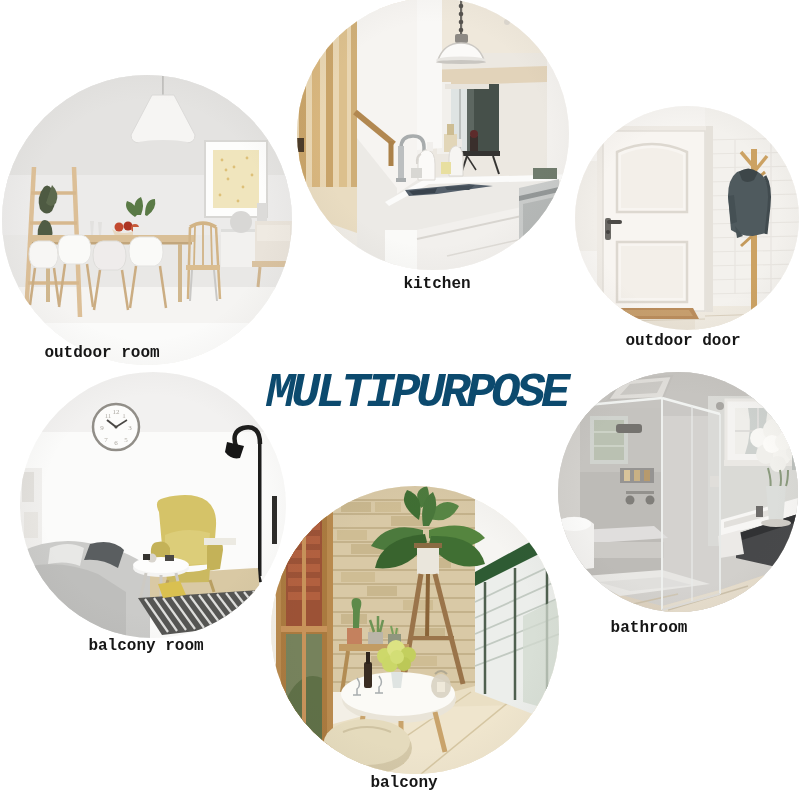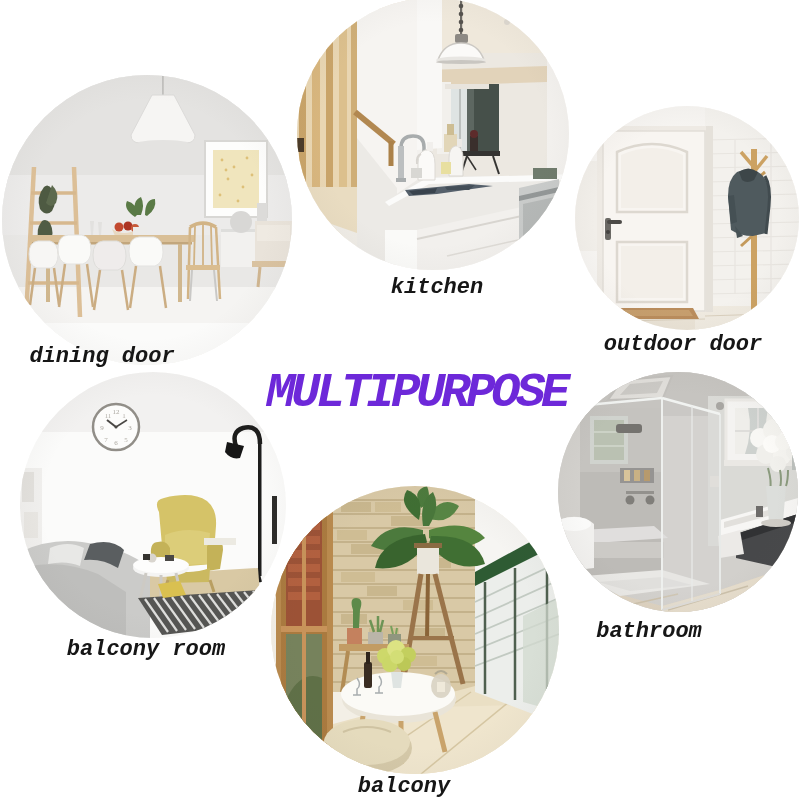--- a/index.html
+++ b/index.html
@@ -1,18 +1,18 @@
 <!DOCTYPE html>
 <html><head><meta charset="utf-8">
 <style>
 html,body{margin:0;padding:0;width:800px;height:800px;background:#ffffff;overflow:hidden}
 body{font-family:"Liberation Sans",sans-serif;position:relative}
 .circle{position:absolute;border-radius:50%;overflow:hidden}
 .circle::after{content:"";position:absolute;left:0;top:0;right:0;bottom:0;border-radius:50%;background:radial-gradient(circle, rgba(255,255,255,0) 58%, rgba(95,90,84,0.09) 100%)}
-.label{position:absolute;font-family:"Liberation Mono",monospace;font-weight:bold;font-style:italic;font-size:22px;color:#161616;white-space:nowrap;transform:translateX(-50%)}
+.label{position:absolute;font-family:"Liberation Mono",monospace;font-weight:bold;font-size:16px;color:#161616;white-space:nowrap;transform:translateX(-50%)}
 svg{display:block}
 </style></head>
 <body>
 
 <div class="circle" style="left:2px;top:75px;width:290px;height:290px;background:#ededeb">
 <svg width="290" height="290" viewBox="0 0 290 290">
 
 <g>
         <rect x="0" y="0" width="290" height="215" fill="#e9e8e6"></rect>
 <rect x="0" y="0" width="290" height="110" fill="#e4e3e1"></rect>
@@ -695,23 +695,23 @@
 <polygon points="208,114 228,114 225,150 211,150" fill="#dcdedb"></polygon>
 <ellipse cx="218" cy="151" rx="15" ry="4" fill="#cfccc6"></ellipse>
       </g>
 
 <g>
         <polygon points="234,16 240,14 240,98 234,98" fill="#bcc0bd"></polygon>
       </g>
 </svg>
 </div>
 
-<div style="position:absolute;left:266px;top:365px;font-family:'Liberation Mono',monospace;font-weight:bold;font-style:italic;font-size:49px;color:#6d28d9;white-space:nowrap;letter-spacing:-4.4px">MULTIPURPOSE</div>
-
-<div class="label" style="left:102px;top:344px">dining door</div>
+<div style="position:absolute;left:266px;top:365px;font-family:'Liberation Mono',monospace;font-weight:bold;font-style:italic;font-size:49px;color:#0c4a6e;white-space:nowrap;letter-spacing:-4.4px">MULTIPURPOSE</div>
+
+<div class="label" style="left:102px;top:344px">outdoor room</div>
 
 <div class="label" style="left:437px;top:275px">kitchen</div>
 
 <div class="label" style="left:683px;top:332px">outdoor door</div>
 
 <div class="label" style="left:146px;top:637px">balcony room</div>
 
 <div class="label" style="left:649px;top:619px">bathroom</div>
 
 <div class="label" style="left:404px;top:774px">balcony</div>

